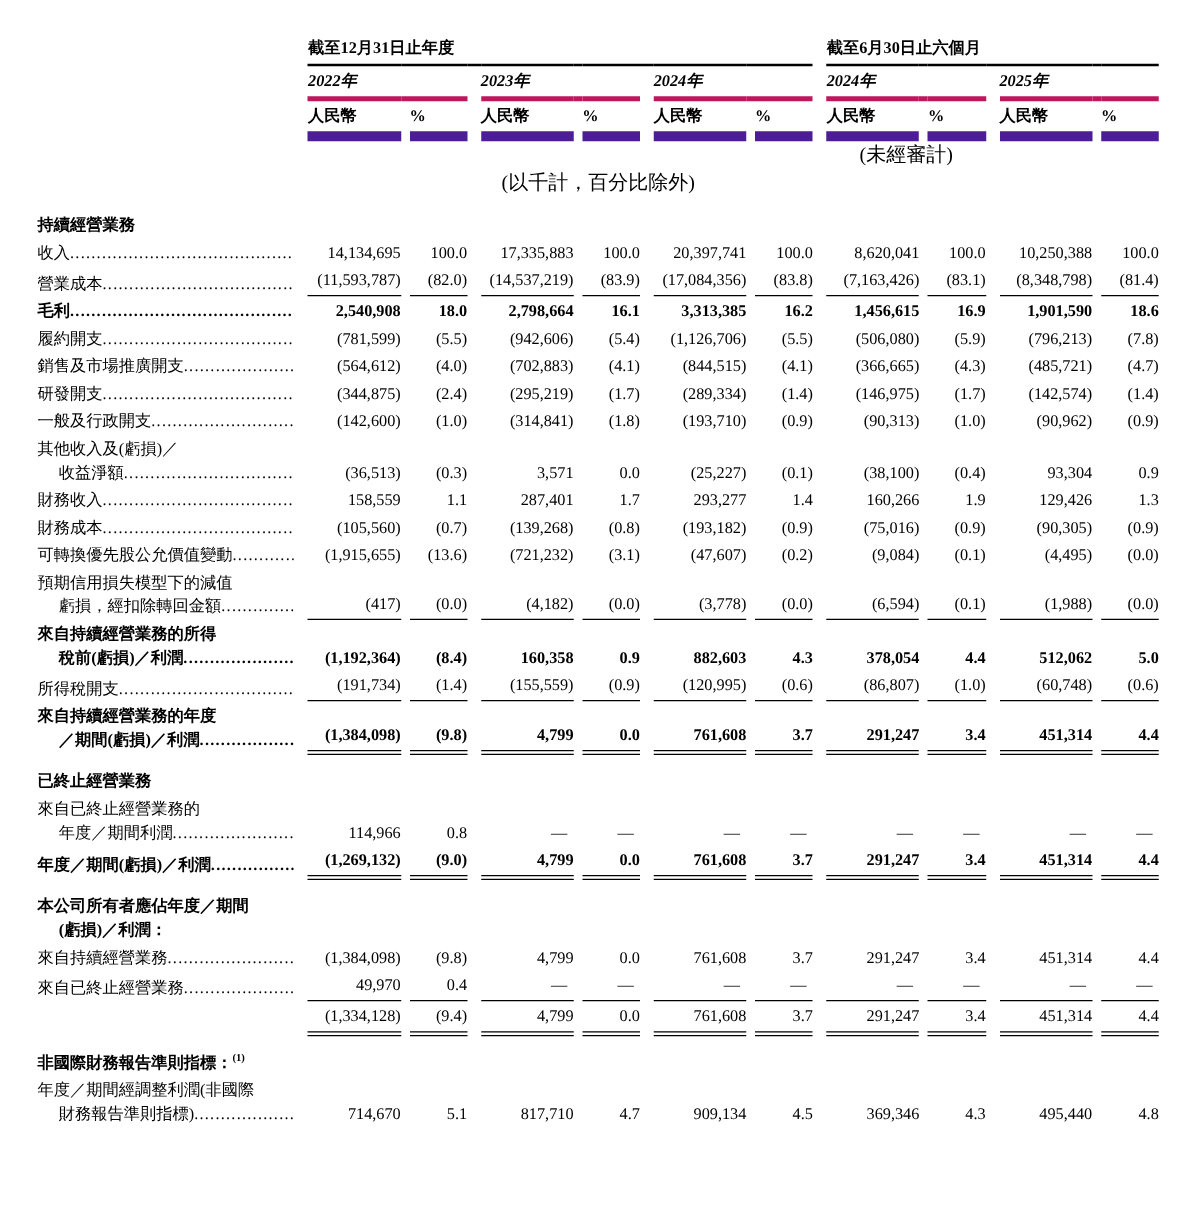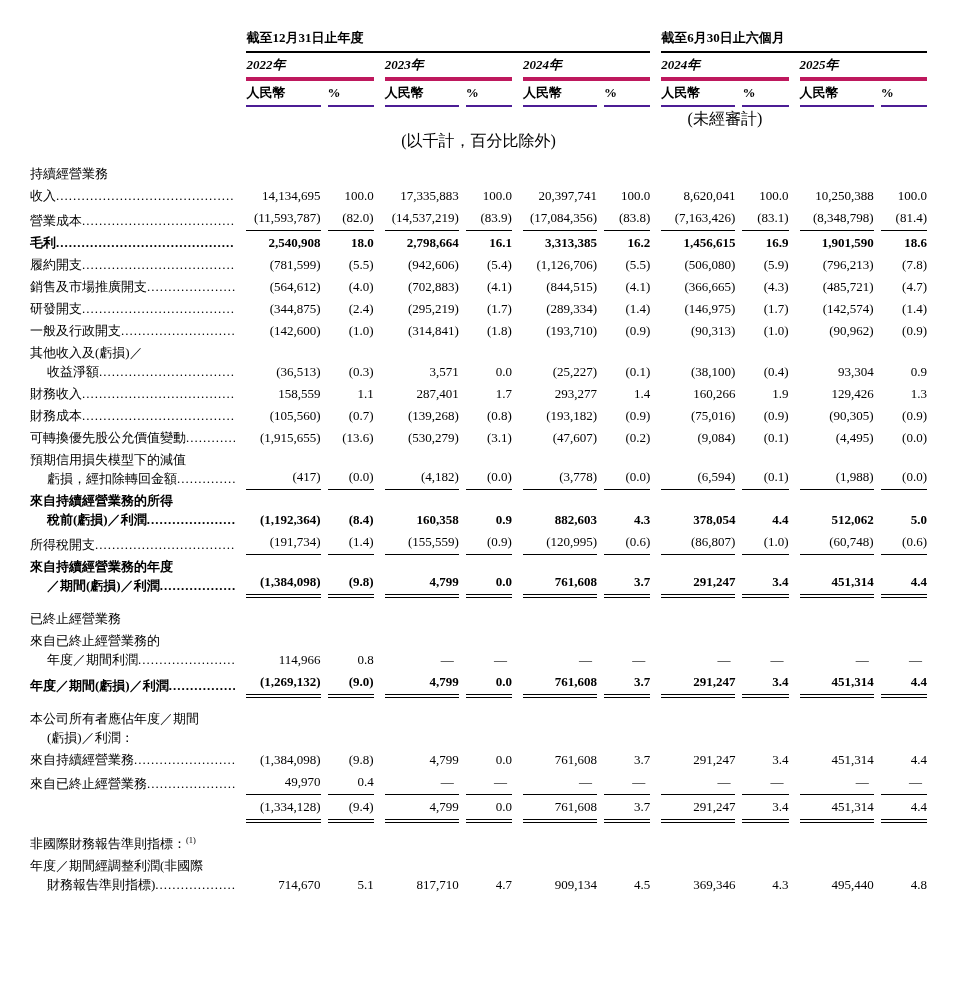--- a/index.html
+++ b/index.html
@@ -7,23 +7,23 @@
        font-family:"Liberation Serif","DejaVu Serif",serif;}
   .page{padding:12px 28px 0 30px;}
   .intro{font-size:17px;line-height:31px;text-indent:66px;margin:0;letter-spacing:.4px;}
   table{border-collapse:collapse;table-layout:fixed;width:897px;margin-top:14px;}
   td{vertical-align:bottom;padding:2px 0 1px;font-size:13px;line-height:19px;}
   .num{text-align:right;white-space:nowrap;}
   .dash{padding-right:5px;}
   .ghead{font-weight:bold;text-align:left;white-space:nowrap;}
   .grule{border-bottom:2px solid #000;padding-bottom:4px;}
   .yrule{border-bottom:4px solid #be185d;padding-bottom:3px;font-style:italic;}
-  .urule{border-bottom:2px solid #4c1d95;padding-bottom:3px;}
+  .urule{border-bottom:8px solid #4c1d95;padding-bottom:3px;}
   .note{font-size:16px;text-align:center;padding-top:2px;white-space:nowrap;}
-  tr.section td{padding-top:13px;font-weight:normal;}
+  tr.section td{padding-top:13px;font-weight:bold;}
   tr.bold td{font-weight:bold;}
   .r1{border-bottom:1px solid #000;padding-bottom:3px;}
   .r2{border-bottom:4px double #000;padding-bottom:3px;}
   .label{white-space:nowrap;}
   .lline{display:flex;align-items:baseline;white-space:nowrap;}
   .ind{padding-left:17px;}
   .leader{flex:1 1 auto;overflow:hidden;white-space:nowrap;min-width:4px;}
   .leader::after{content:"........................................................................";letter-spacing:1px;}
   sup{font-size:8.5px;line-height:0;}
 </style>
@@ -405,21 +405,21 @@
             <div class="lline">
               <span class="ltext">可轉換優先股公允價值變動</span>
               <span class="leader"></span>
             </div>
           </td>
           <td></td>
           <td class="num">(1,915,655)</td>
           <td></td>
           <td class="num">(13.6)</td>
           <td></td>
-          <td class="num">(530,279)</td>
+          <td class="num">(721,232)</td>
           <td></td>
           <td class="num">(3.1)</td>
           <td></td>
           <td class="num">(47,607)</td>
           <td></td>
           <td class="num">(0.2)</td>
           <td></td>
           <td class="num">(9,084)</td>
           <td></td>
           <td class="num">(0.1)</td>

